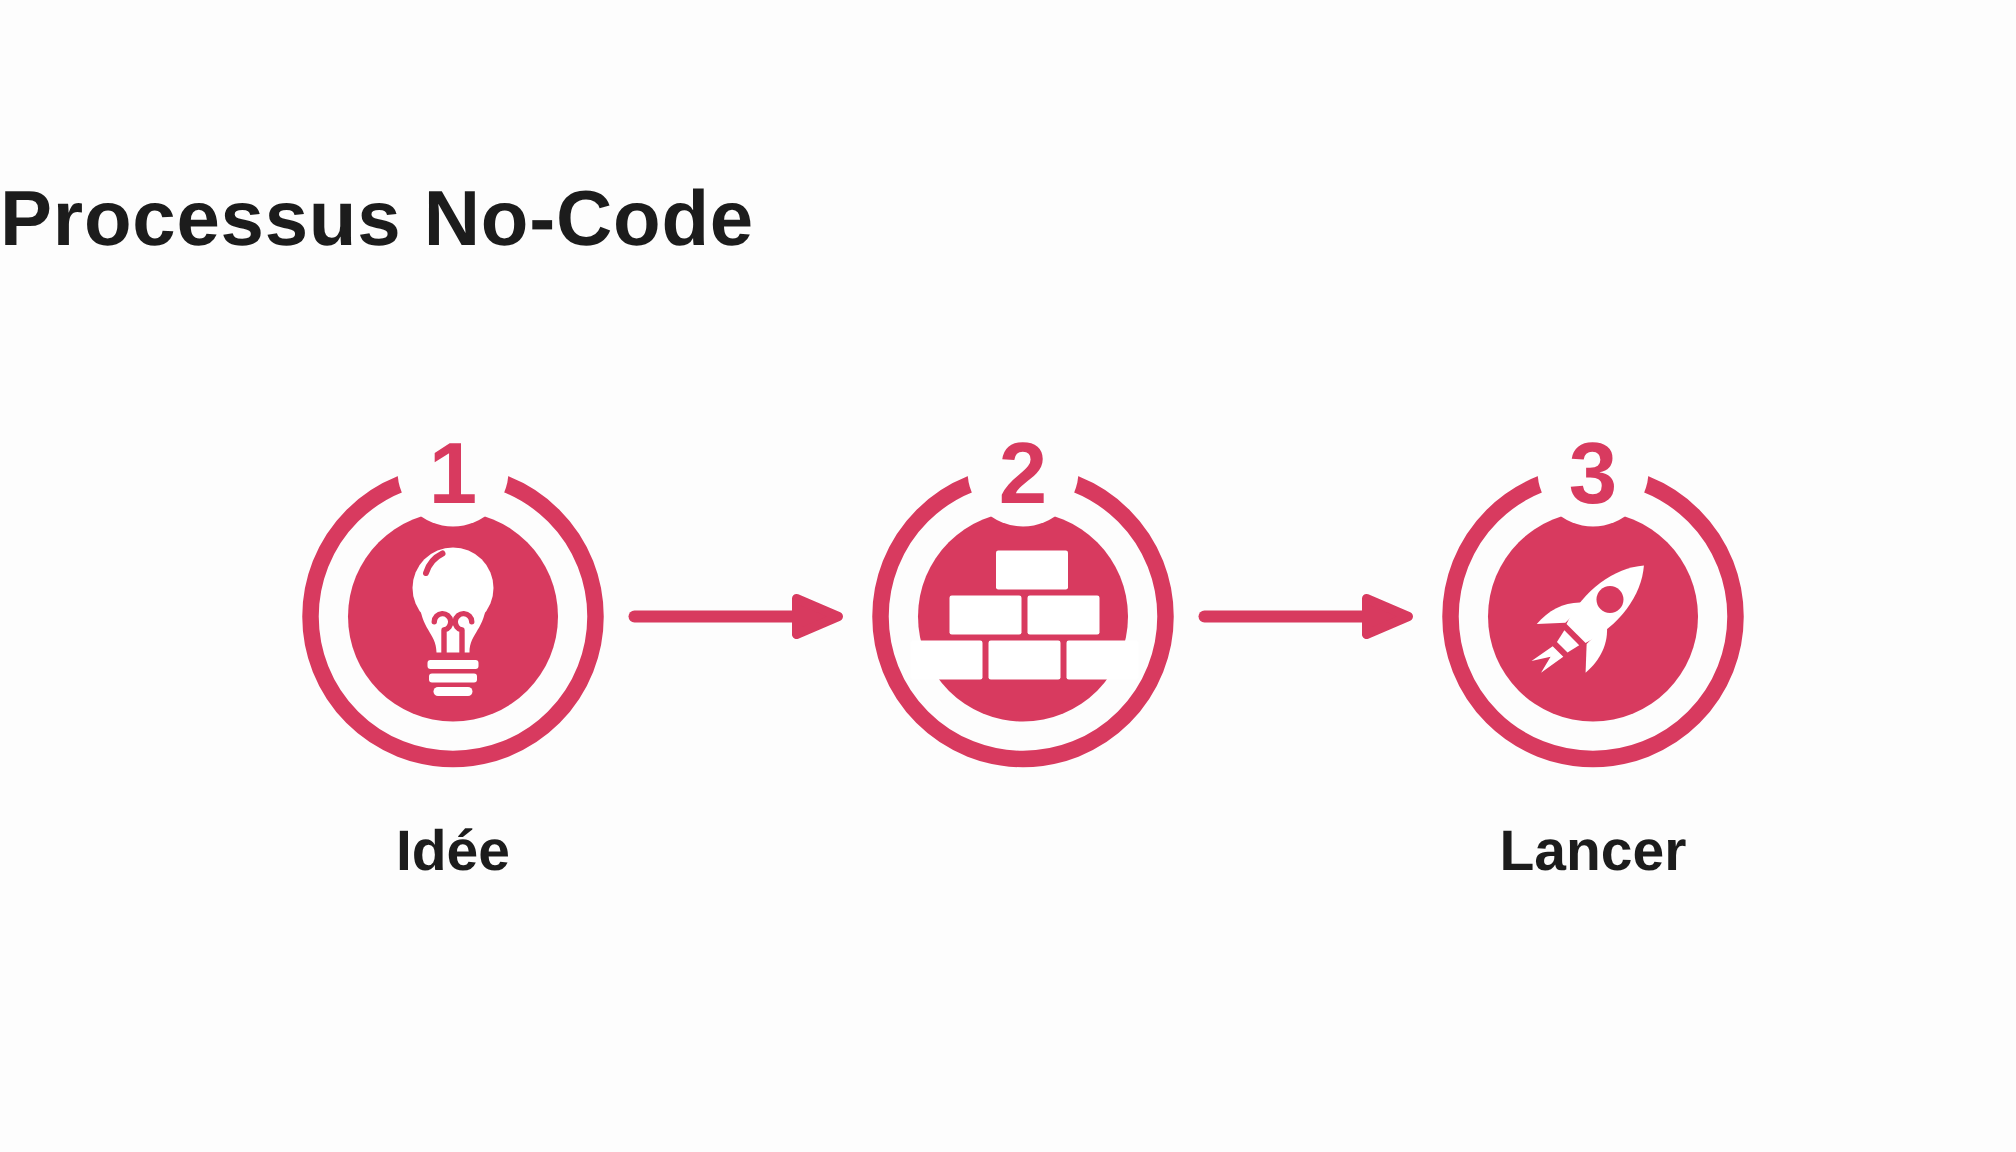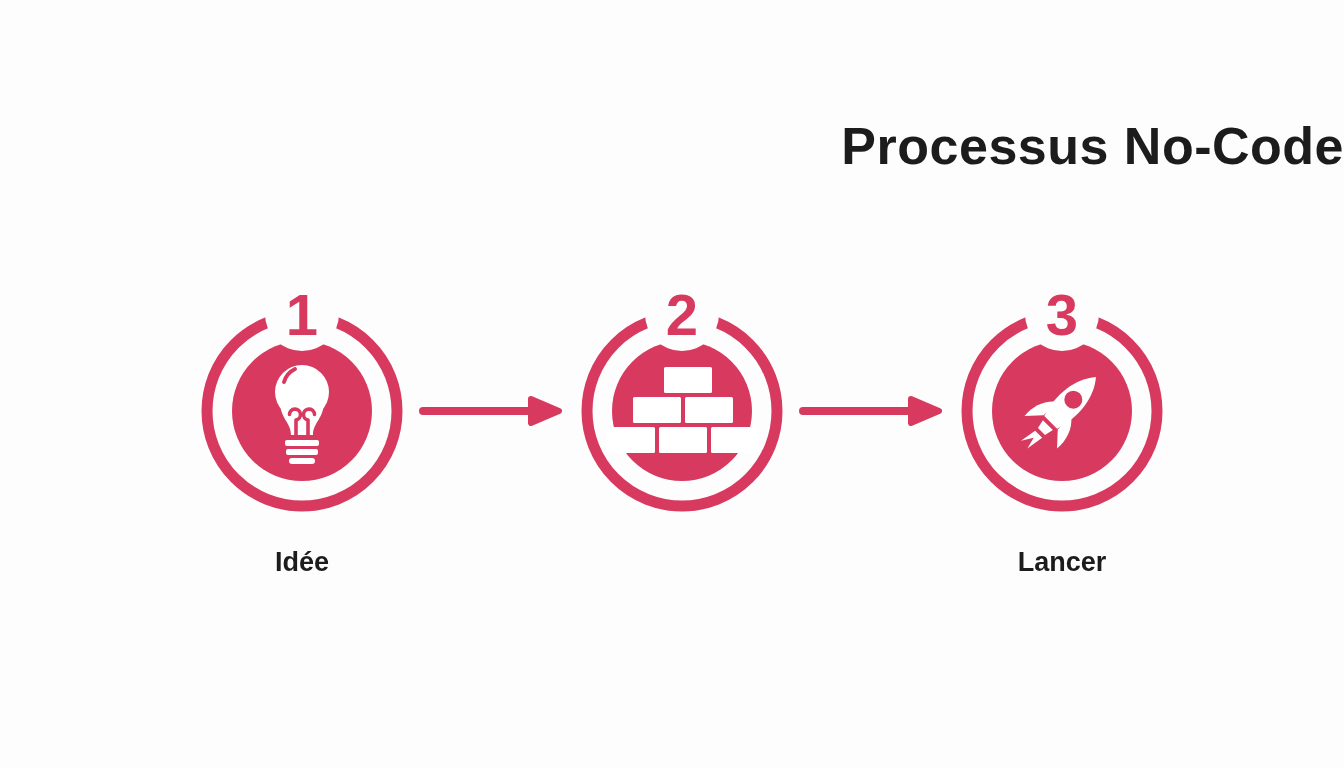--- a/index.html
+++ b/index.html
@@ -15,21 +15,21 @@
     font-family: "Liberation Sans", sans-serif;
     overflow: hidden;
   }
   .canvas {
     width: 1344px;
     height: 768px;
     position: relative;
   }
   .title {
     padding-top: 118px;
-    text-align: right;
+    text-align: left;
     font-size: 52px;
     font-weight: 800;
     letter-spacing: 0.5px;
     color: var(--text);
     line-height: 1.1;
   }
   .steps {
     margin-top: 108px;
     padding-left: 20px;
     display: flex;
@@ -59,21 +59,21 @@
   }
   .icon-white-fill { fill: #FFFFFF; }
   .icon-accent-stroke {
     fill: none;
     stroke: var(--accent);
     stroke-linecap: round;
     stroke-linejoin: round;
   }
   .step-label {
     margin-top: 32px;
-    font-size: 27px;
+    font-size: 38px;
     font-weight: 700;
     color: var(--text);
     text-align: center;
   }
   .connector {
     width: 168px;
     display: flex;
     justify-content: center;
   }
   .connector svg { margin-top: 108px; display: block; }

